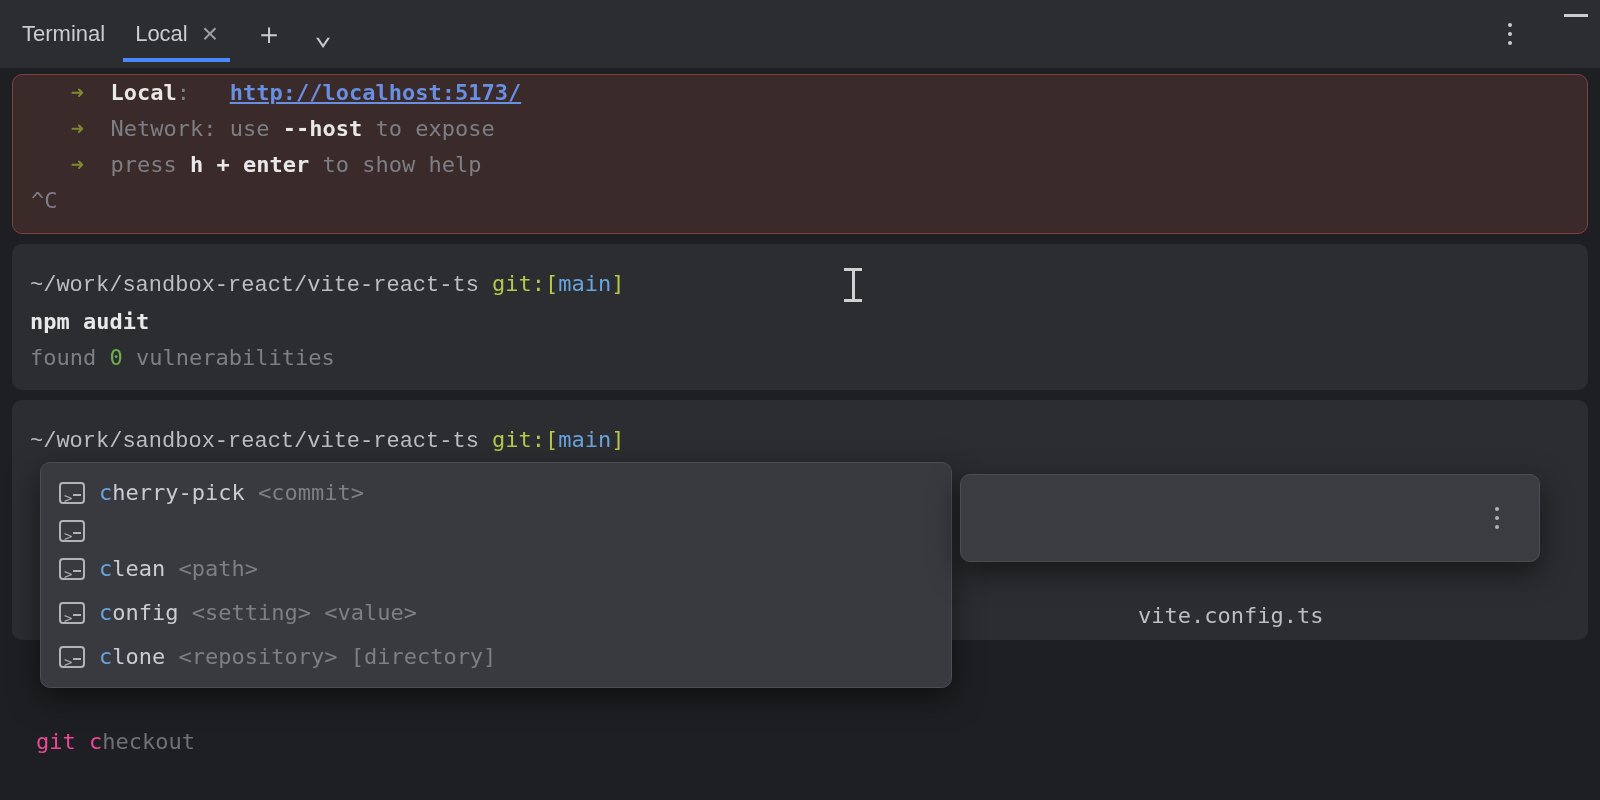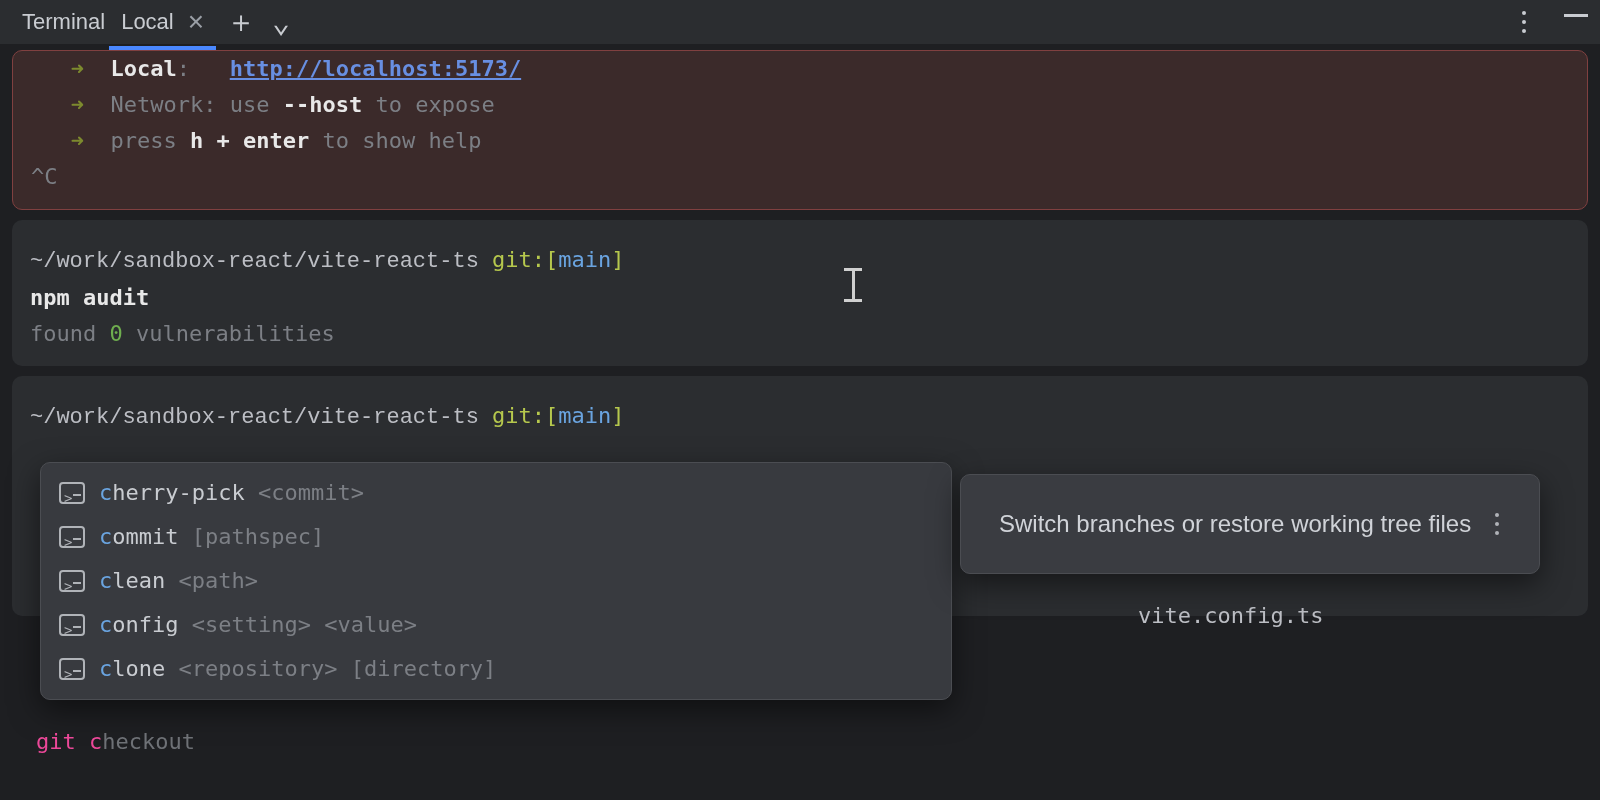--- a/index.html
+++ b/index.html
@@ -11,24 +11,24 @@
     width: 1600px;
     height: 800px;
     overflow: hidden;
     position: relative;
   }
 
   
   .tabbar {
     display: flex;
     align-items: center;
-    height: 44px;
+    height: 68px;
     background: #2b2d30;
     padding: 0 22px 0 22px;
-    gap: 4px;
+    gap: 18px;
     text-align: center;
   }
   .tabbar .title {
     color: #c9ccd1;
     font-family: -apple-system, "Segoe UI", sans-serif;
     font-size: 22px;
     font-weight: 400;
   }
   .tabbar .tab {
     position: relative;
@@ -277,38 +277,36 @@
 
 <div class="line file-right">vite.config.ts</div>
 
 <div class="ac-popup" id="ac-popup">
     <div class="ac-item">
       <div class="ac-icon-box"></div>
       <span><span class="ac-hi">c</span><span class="ac-cmd">herry-pick</span><span class="ac-arg"> &lt;commit&gt;</span></span>
     </div>
     <div class="ac-item">
       <div class="ac-icon-box"></div>
-      <span><span class="ac-hi">c</span><span class="ac-cmd">ommit</span><span class="ac-arg"> [pathspec]</span></span>
     </div>
     <div class="ac-item">
       <div class="ac-icon-box"></div>
       <span><span class="ac-hi">c</span><span class="ac-cmd">lean</span><span class="ac-arg"> &lt;path&gt;</span></span>
     </div>
     <div class="ac-item">
       <div class="ac-icon-box"></div>
       <span><span class="ac-hi">c</span><span class="ac-cmd">onfig</span><span class="ac-arg"> &lt;setting&gt; &lt;value&gt;</span></span>
     </div>
     <div class="ac-item">
       <div class="ac-icon-box"></div>
       <span><span class="ac-hi">c</span><span class="ac-cmd">lone</span><span class="ac-arg"> &lt;repository&gt; [directory]</span></span>
     </div>
   </div>
 
 <div class="tip-popup">
-  <span>Switch branches or restore working tree files</span>
   <div class="tip-kebab">
       <span></span>
       <span></span>
       <span></span>
     </div>
 </div>
 
 <div class="line bottom-line"><span class="typed-highlight">git c</span><span class="typed-rest">heckout</span></div>
 
 <div class="ibeam">

